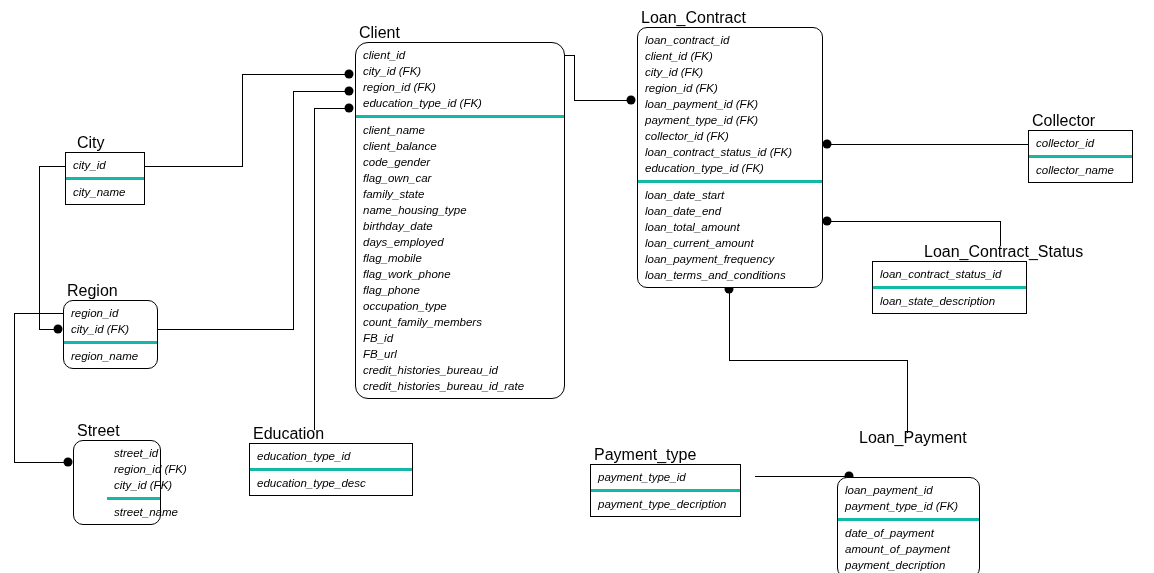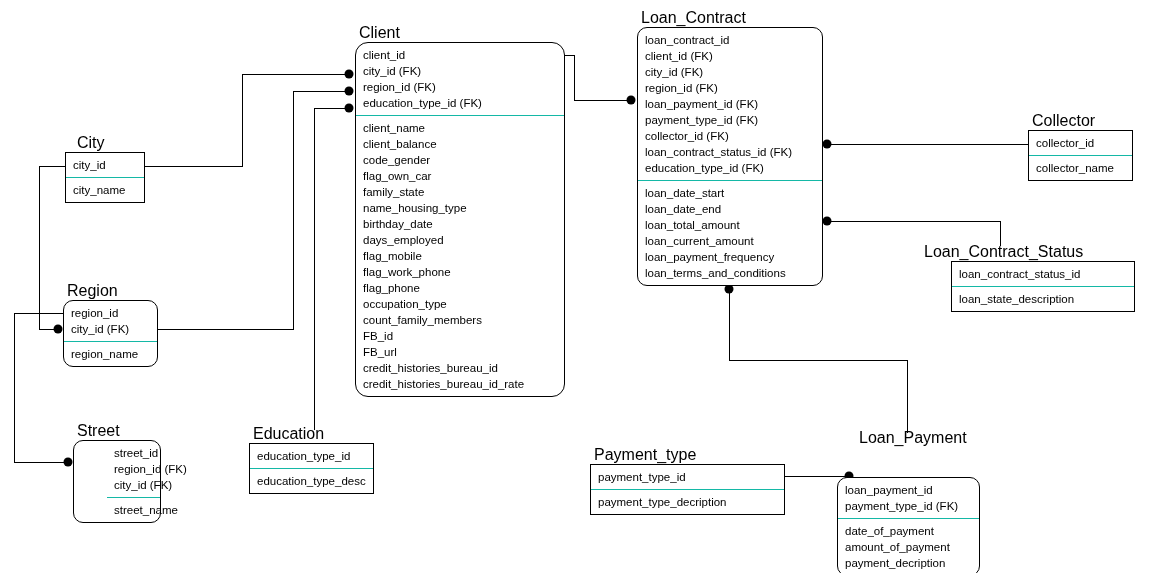--- a/index.html
+++ b/index.html
@@ -21,22 +21,22 @@
   .entity.rounded{border-radius:10px;}
   .entity::after{
     content:"";
     position:absolute;
     z-index:-1;
     left:5px;top:5px;right:-6px;bottom:-6px;
     border-radius:inherit;
     background:repeating-conic-gradient(#5a5a5a 0% 25%, #ffffff 0% 50%);
     background-size:3px 3px;
   }
-  .sect{padding:4px 7px;}
-  .sect.attrs{border-top:1px solid #14b8a6;}
+  .sect{padding:4px 7px;font-style:italic;}
+  .sect.attrs{border-top:3px solid #14b8a6;}
   .row{line-height:16px;white-space:nowrap;}
   .entity-title{
     position:absolute;
     line-height:14px;
     font-size:16px;
     white-space:nowrap;
   }
 </style>
 </head>
 <body>
@@ -136,21 +136,21 @@
         <div class="row">flag_phone</div>
         <div class="row">occupation_type</div>
         <div class="row">count_family_members</div>
         <div class="row">FB_id</div>
         <div class="row">FB_url</div>
         <div class="row">credit_histories_bureau_id</div>
         <div class="row">credit_histories_bureau_id_rate</div>
       </div>
     </div>
     <div class="entity-title" style="left: 253px; top: 427px;">Education</div>
-    <div class="entity " style="left: 249px; top: 443px; width: 125px;">
+    <div class="entity " style="left: 249px; top: 443px; width: 164px;">
       <div class="sect keys">
         <div class="row">education_type_id</div>
       </div>
       <div class="sect attrs">
         <div class="row">education_type_desc</div>
       </div>
     </div>
     <div class="entity-title" style="left: 641px; top: 11px;">Loan_Contract</div>
     <div class="entity rounded" style="left: 637px; top: 27px; width: 186px;">
       <div class="sect keys">
@@ -176,30 +176,30 @@
     <div class="entity-title" style="left: 1032px; top: 114px;">Collector</div>
     <div class="entity " style="left: 1028px; top: 130px; width: 105px;">
       <div class="sect keys">
         <div class="row">collector_id</div>
       </div>
       <div class="sect attrs">
         <div class="row">collector_name</div>
       </div>
     </div>
     <div class="entity-title" style="left: 924px; top: 245px;">Loan_Contract_Status</div>
-    <div class="entity " style="left: 951px; top: 261px; width: 184px;">
+    <div class="entity " style="left: 872px; top: 261px; width: 155px;">
       <div class="sect keys">
         <div class="row">loan_contract_status_id</div>
       </div>
       <div class="sect attrs">
         <div class="row">loan_state_description</div>
       </div>
     </div>
     <div class="entity-title" style="left: 594px; top: 448px;">Payment_type</div>
-    <div class="entity " style="left: 590px; top: 464px; width: 195px;">
+    <div class="entity " style="left: 590px; top: 464px; width: 151px;">
       <div class="sect keys">
         <div class="row">payment_type_id</div>
       </div>
       <div class="sect attrs">
         <div class="row">payment_type_decription</div>
       </div>
     </div>
     <div class="entity-title" style="left: 859px; top: 431px;">Loan_Payment</div>
     <div class="entity rounded" style="left: 837px; top: 447px; width: 143px; margin-top: 30px;">
       <div class="sect keys">

